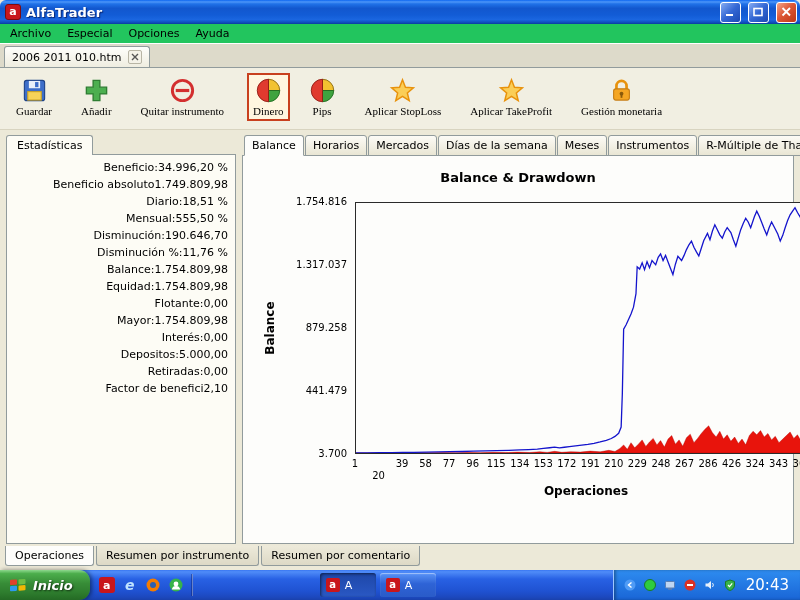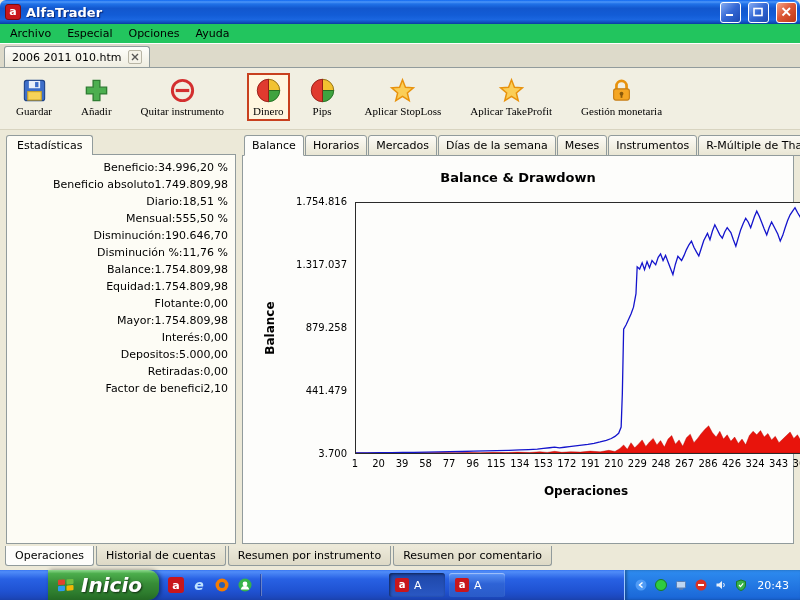--- a/index.html
+++ b/index.html
@@ -67,34 +67,34 @@
   .bottom-tabs { flex:0 0 24px; display:flex; align-items:flex-start; gap:2px; padding:0 5px; background:#ECE9D8; }
   .btab { background:linear-gradient(#EDEADA,#DDD9C6); border:1px solid #919B9C; border-top:none;
     border-radius:0 0 3px 3px; padding:3px 9px; white-space:nowrap; }
   .btab.active { background:#FDFDFB; }
 
   
   .taskbar { position:absolute; left:0; top:570px; width:800px; height:30px; display:flex; align-items:stretch;
     background:linear-gradient(180deg,#3A77F2 0%,#4F8CF8 6%,#2861E4 30%,#1F52D2 70%,#1C48BE 90%,#1A41AC 100%); }
   .start { display:flex; align-items:center; gap:6px; padding:0 17px 0 9px; border-radius:0 11px 11px 0;
     background:linear-gradient(180deg,#8ED98E 0%,#4CAE4C 12%,#378C37 45%,#2E7D2E 75%,#246A24 100%);
-    box-shadow:2px 0 4px rgba(0,0,0,.45); color:#fff; font-weight:bold; font-style:italic; font-size:20px;
-    text-shadow:1px 1px 2px rgba(0,0,0,.65);margin-left:48px; }
+    box-shadow:2px 0 4px rgba(0,0,0,.45); color:#fff; font-weight:bold; font-style:italic; font-size:13px;
+    text-shadow:1px 1px 2px rgba(0,0,0,.65); }
   .ql { display:flex; align-items:center; gap:7px; padding:0 9px; }
   .ql-ico { width:16px; height:16px; display:flex; align-items:center; justify-content:center; border-radius:3px; font-weight:bold; font-size:11px; }
   .ql-divider { width:2px; height:22px; background:rgba(10,30,110,.45); border-right:1px solid rgba(255,255,255,.35); }
   .task-area { flex:1; display:flex; gap:4px; padding:3px 0 3px 118px; }
   .task-btn { width:56px; display:flex; align-items:center; gap:5px; padding:0 6px; border-radius:3px; color:#fff;
     background:linear-gradient(180deg,#5B95F8,#2E63D6 45%,#2A5BC8); box-shadow:inset 0 1px 1px rgba(255,255,255,.45); }
   .task-btn.active { background:linear-gradient(180deg,#1E47A8,#2A58C4); box-shadow:inset 1px 1px 3px rgba(0,0,0,.55); }
   .task-ico { width:14px; height:14px; flex:0 0 14px; background:#C8161C; border-radius:2px; color:#fff; font-weight:bold; font-size:10px; line-height:14px; text-align:center; }
   .tray { margin-left:0; display:flex; align-items:center; gap:6px; padding:0 11px 0 9px; color:#fff;
     background:linear-gradient(180deg,#2E8CF0,#1965D6); border-left:1px solid #9FC8FF; box-shadow:inset 2px 0 3px rgba(0,0,0,.3); }
   .tray-ico { width:14px; height:14px; display:flex; align-items:center; justify-content:center; }
-  .clock { font-size:11px; margin-left:3px; }
+  .clock { font-size:15px; margin-left:3px; }
 </style>
 </head>
 <body>
 
 <div class="screen">
   <div class="window">
 
     <div class="titlebar">
       <div class="app-ico">a</div>
       <span class="title-text">AlfaTrader</span>
@@ -284,21 +284,21 @@
               <div class="y-tick" style="top: calc(100% - 6px);">3.700</div>
             </div>
           <div class="plot">
             <svg id="chart-svg" viewBox="0 0 462 252" preserveAspectRatio="none">
               <polygon id="drawdown-area" stroke="#B00000" stroke-width="0.4" fill="#E8140C" points="0.0,252 0.0,251.9 17.3,251.9 35.9,251.8 54.5,251.7 73.1,251.8 87.9,251.6 100.3,251.8 112.7,251.5 125.1,251.7 137.5,251.3 149.9,251.6 162.3,251.1 174.6,251.5 184.6,250.7 192.0,251.4 199.4,250.3 206.8,251.3 215.5,250.7 225.4,251.1 235.3,250.1 245.2,250.8 253.9,249.3 260.1,250.5 265.1,247.4 268.8,243.9 272.5,248.3 276.2,241.6 279.9,246.8 283.6,243.1 287.4,238.8 291.1,245.4 294.8,240.9 298.5,237.3 302.2,243.9 305.9,239.5 309.7,246.0 313.4,238.0 317.1,234.4 320.8,243.1 324.5,238.8 328.2,245.2 331.9,236.6 335.7,233.0 339.4,241.6 343.1,237.3 346.8,232.3 350.5,228.0 354.2,224.6 358.0,231.6 361.7,235.9 365.4,230.1 369.1,238.0 372.8,233.7 376.5,240.2 380.3,235.9 384.0,242.4 387.7,238.0 391.4,243.8 395.1,234.4 398.8,230.1 402.5,233.7 406.3,229.4 410.0,235.9 413.7,232.3 417.4,238.8 421.1,235.2 424.8,241.6 428.6,238.0 432.3,234.4 436.0,230.8 439.7,237.3 443.4,233.7 447.1,240.2 450.9,243.8 454.6,246.8 458.3,248.8 458.3,252"></polygon>
               <polyline id="balance-line" fill="none" stroke-width="1.3" stroke="#1414CC" points="0.0,252.0 11.1,251.9 23.5,251.7 35.9,251.6 47.1,251.4 58.2,251.3 70.6,251.1 83.0,250.9 94.1,250.7 106.5,250.5 117.7,250.2 130.1,249.9 141.2,249.6 153.6,249.3 164.7,248.9 173.4,248.5 182.1,248.0 188.3,247.4 194.5,246.7 199.4,246.1 204.4,246.8 209.3,246.2 214.3,245.6 220.5,244.8 226.7,244.0 232.9,243.2 239.1,242.2 245.2,240.9 251.4,239.3 256.4,237.4 260.1,235.3 263.8,232.1 266.3,225.9 267.5,192.1 268.8,127.3 271.3,122.7 273.7,117.5 276.2,111.8 278.7,105.0 281.2,91.4 282.4,64.3 284.9,66.6 287.4,60.3 289.8,67.2 292.3,59.1 294.8,65.2 297.3,58.0 301.0,62.3 303.5,54.8 305.9,51.3 308.4,58.0 310.9,52.8 313.4,59.4 315.8,65.7 318.3,72.1 320.8,61.7 323.3,53.7 327.0,58.0 329.5,52.8 331.9,47.0 334.4,42.1 336.9,38.4 339.4,44.7 341.9,49.3 344.3,53.4 346.8,45.6 349.3,37.8 353.0,30.6 355.5,37.0 358.0,28.3 360.4,22.0 362.9,26.9 365.4,32.1 367.9,35.5 370.3,29.2 372.8,24.9 376.5,29.8 379.0,37.0 381.5,43.6 384.0,34.9 386.4,26.9 388.9,20.6 391.4,15.4 393.9,19.1 396.4,24.9 400.1,13.9 402.5,8.2 405.0,13.4 407.5,19.7 410.0,26.3 412.5,32.1 414.9,24.9 417.4,19.1 419.9,24.0 423.6,31.2 426.1,38.4 428.6,32.6 431.0,24.9 433.5,17.7 436.0,11.9 438.5,8.2 440.9,4.7 443.4,9.6 445.9,13.9 448.4,8.2 450.9,3.9 453.3,7.6 455.8,4.4 458.3,0.0"></polyline>
             </svg>
           </div>
           <div id="x-ticks">
               <div class="x-tick" style="left: 0%;">1</div>
-              <div class="x-tick" style="left: 5.09383%;">20</div>
+              <div class="x-tick" style="left: 5.09383%; margin-top: 12px;">20</div>
               <div class="x-tick" style="left: 10.1877%;">39</div>
               <div class="x-tick" style="left: 15.2815%;">58</div>
               <div class="x-tick" style="left: 20.3753%;">77</div>
               <div class="x-tick" style="left: 25.4692%;">96</div>
               <div class="x-tick" style="left: 30.563%;">115</div>
               <div class="x-tick" style="left: 35.6568%;">134</div>
               <div class="x-tick" style="left: 40.7507%;">153</div>
               <div class="x-tick" style="left: 45.8445%;">172</div>
               <div class="x-tick" style="left: 50.9383%; text-align: center;">191</div>
               <div class="x-tick" style="left: 56.0322%;">210</div>
@@ -311,21 +311,20 @@
               <div class="x-tick" style="left: 91.689%;">343</div>
               <div class="x-tick" style="left: 96.7828%;">362</div>
             </div>
           <div class="xlabel">Operaciones</div>
         </div>
       </div>
     </div>
 
     <div class="bottom-tabs">
       <span class="btab active">Operaciones</span>
-      <span class="btab">Historial de cuentas</span>
       <span class="btab">Resumen por instrumento</span>
       <span class="btab">Resumen por comentario</span>
     </div>
   </div>
 
   <div class="taskbar">
     <div class="start">
       <svg width="18" height="14" viewBox="0 0 18 14">
         <g transform="skewY(-4)">
           <rect x="1" y="2" width="7" height="5.2" rx="1" fill="#E0422D"></rect>

